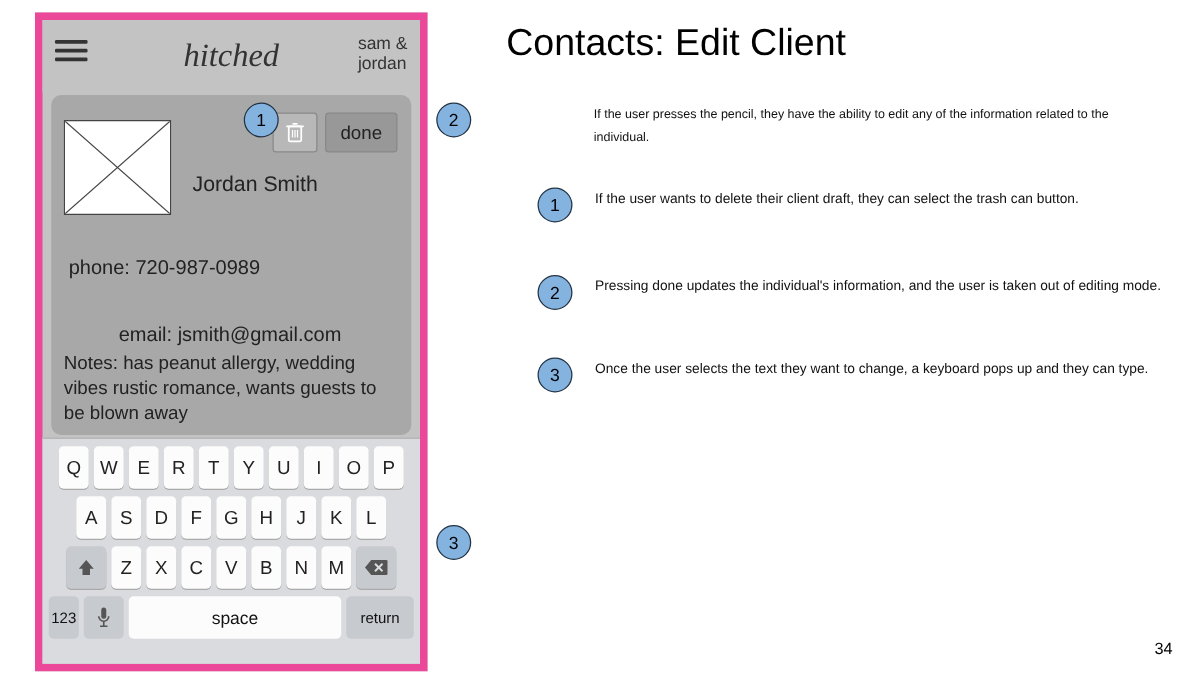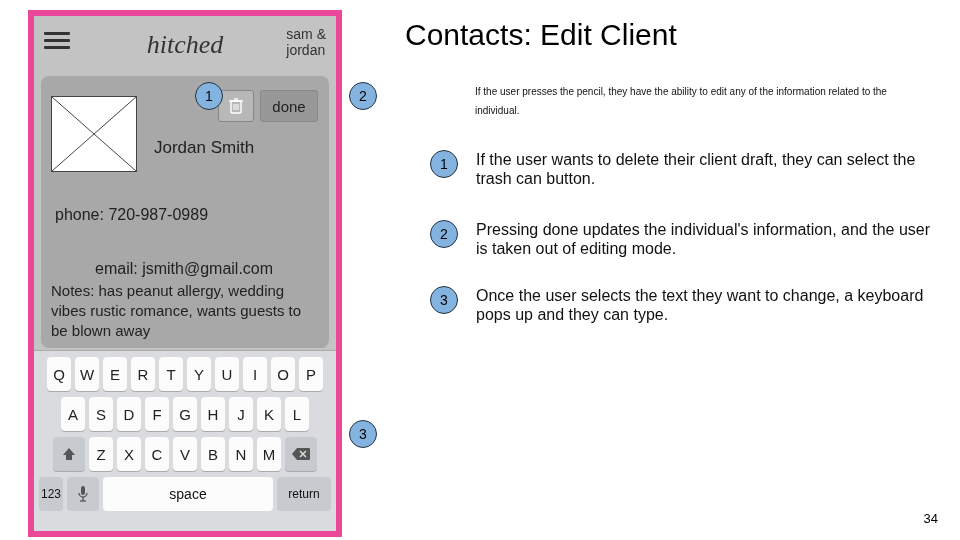--- a/index.html
+++ b/index.html
@@ -32,21 +32,21 @@
   .key-mic{width:32px;height:34px;background:#c7cace;border-radius:4px;display:flex;align-items:center;justify-content:center;cursor:pointer;}
   .key-space{flex:1;height:34px;background:#fcfcfc;border-radius:4px;display:flex;align-items:center;justify-content:center;font-size:14px;cursor:pointer;}
   .key-return{width:54px;height:34px;background:#c7cace;border-radius:4px;display:flex;align-items:center;justify-content:center;font-size:12px;cursor:pointer;}
   
   .pin{position:absolute;width:26px;height:26px;border-radius:50%;background:#85b3e0;border:1px solid #223344;display:flex;align-items:center;justify-content:center;font-size:14px;color:#000;}
   
   .title{position:absolute;left:405px;top:18px;font-size:30px;font-weight:300;color:#000000;text-align:center;}
   .intro{position:absolute;left:475px;top:82px;width:455px;font-size:10px;line-height:19px;color:#111;}
   .bullet-row{position:absolute;left:430px;width:510px;display:flex;align-items:flex-start;gap:18px;}
   .bullet-row .pin{position:static;flex:0 0 26px;}
-  .bullet-text{font-size:16px;line-height:19px;color:#111;}
+  .bullet-text{font-size:11px;line-height:19px;color:#111;}
   .b1{top:150px;} .b2{top:220px;} .b3{top:286px;}
   .pagenum{position:absolute;right:22px;bottom:14px;font-size:13px;color:#000000;}
 </style>
 </head>
 <body>
 
 <div class="slide">
 
   <div class="phone">
     <div class="ph-header">

